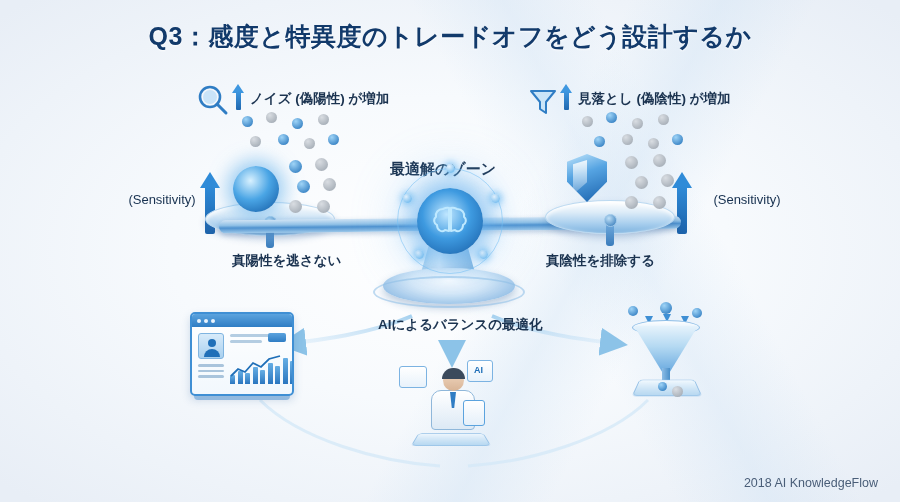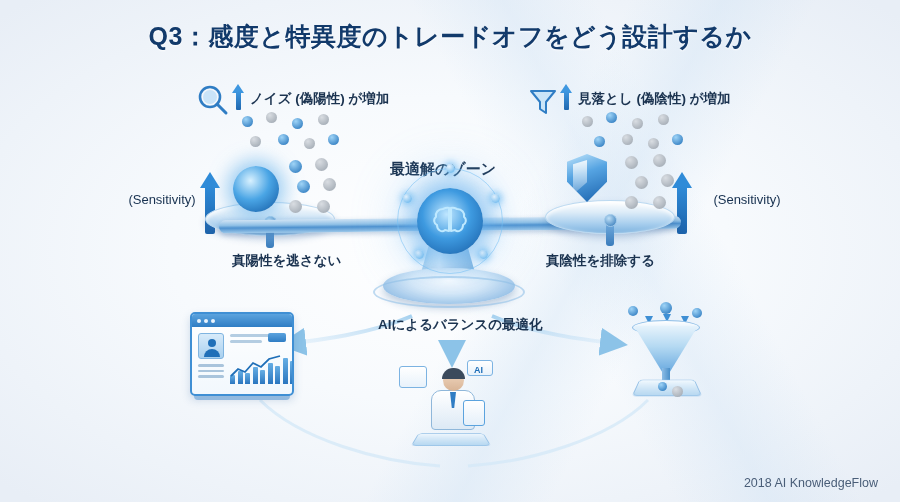--- a/index.html
+++ b/index.html
@@ -208,21 +208,21 @@
   .doc-tie { position:absolute; left:45px; top:36px; width:6px; height:16px; background:#2f7dc4;
     clip-path: polygon(0 0, 100% 0, 70% 100%, 30% 100%); }
   .doc-pad { position:absolute; left:58px; top:44px; width:22px; height:26px; border-radius:3px;
     background: linear-gradient(180deg,#ffffff,#e5f0fa); border:1.5px solid #5ba3de; }
   .doc-plate { position:absolute; left:10px; top:74px; width:72px; height:18px; border-radius:4px;
     background: linear-gradient(180deg,#eef6fd,#b7d8f1); border:1px solid #97c2e7;
     transform: perspective(60px) rotateX(45deg); }
   .doc-card { position:absolute; border-radius:3px;
     background: linear-gradient(180deg,#ffffff,#e8f2fb); border:1.5px solid #7cb3e2; }
   .doc-card.c1 { left:-6px; top:10px; width:28px; height:22px; }
-  .doc-card.c2 { left:62px; top:4px; width:26px; height:16px;padding-left:11px; }
+  .doc-card.c2 { left:62px; top:4px; width:26px; height:22px;padding-left:11px; }
   .doc-card.c2 .ai { position:absolute; left:6px; top:4px; font-size:9px; font-weight:bold; color:#1f6fb8; }
 
   
   svg.connectors { position:absolute; left:0; top:0; width:900px; height:502px; pointer-events:none; }
 </style>
 </head>
 <body>
 
 <div id="slide">
 

